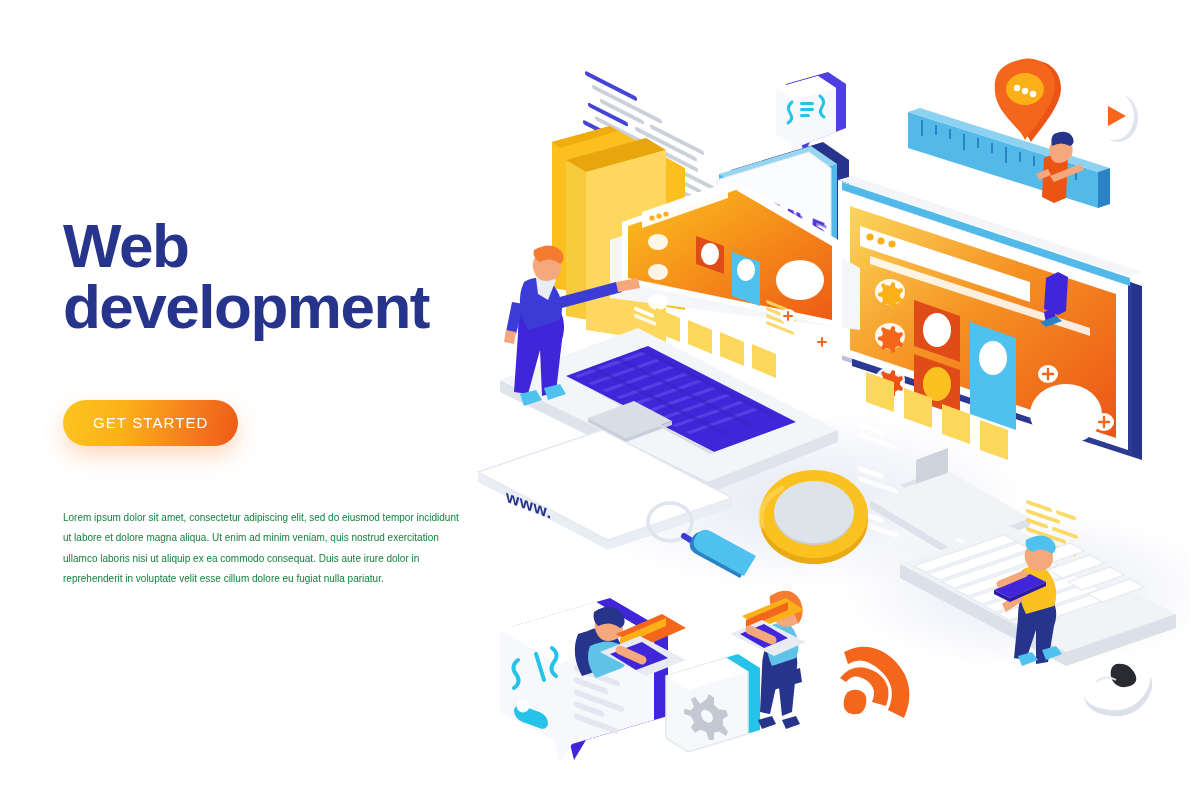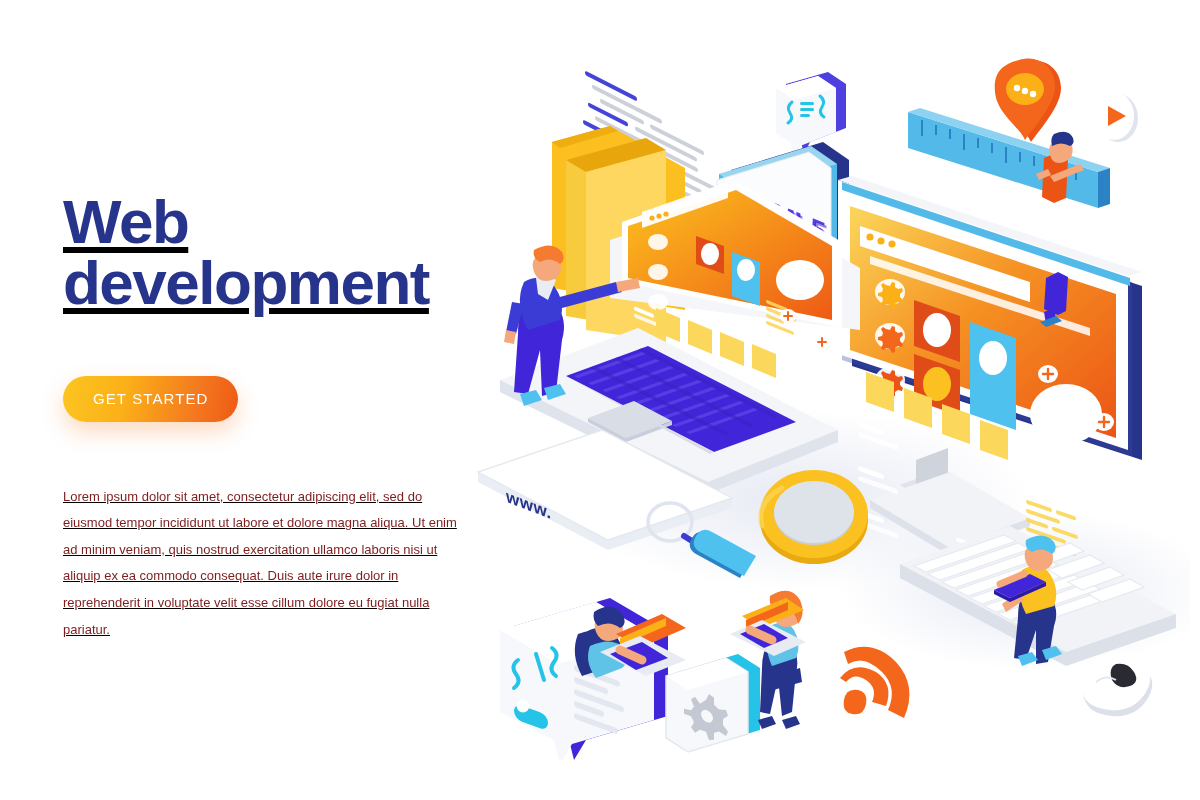--- a/index.html
+++ b/index.html
@@ -7,40 +7,40 @@
   body{
     background:#ffffff;
     font-family:"Liberation Sans", sans-serif;
     overflow:hidden;
     position:relative;
   }
   .page{ position:relative; width:1200px; height:800px; }
 
   
   .copy{
-    position:absolute; left:63px; top:192px; width:420px;text-decoration:underline;
+    position:absolute; left:63px; top:216px; width:420px;
   }
   .headline{
     font-size:62px; line-height:0.98; font-weight:bold;
     color:#27348b; letter-spacing:-1.5px;
     font-family:"Liberation Sans", sans-serif;
   }
   .headline .l2{ display:block; }
   .cta{
     display:inline-block; margin-top:62px;
     padding:14px 30px 15px; border:none; cursor:pointer;
     border-radius:24px;
     background:linear-gradient(100deg,#fcc521 0%,#fbb018 35%,#f4791f 75%,#ee5a15 100%);
     color:#ffffff; font-size:15px; letter-spacing:1.1px; font-weight:500;
     box-shadow:0 10px 22px rgba(244,121,31,.28);
     font-family:"Liberation Sans", sans-serif;
   }
   .body-copy{
     margin-top:62px; width:400px;
-    font-size:13px; line-height:2.05; color:#7f1d1d;
+    font-size:10px; line-height:2.05; color:#15803d;
     font-family:"Liberation Sans", sans-serif;
   }
 
   
   .art{ position:absolute; left:470px; top:30px; width:720px; height:730px; }
   .art svg{ display:block; width:720px; height:730px; }
 </style>
 </head>
 <body>
 

